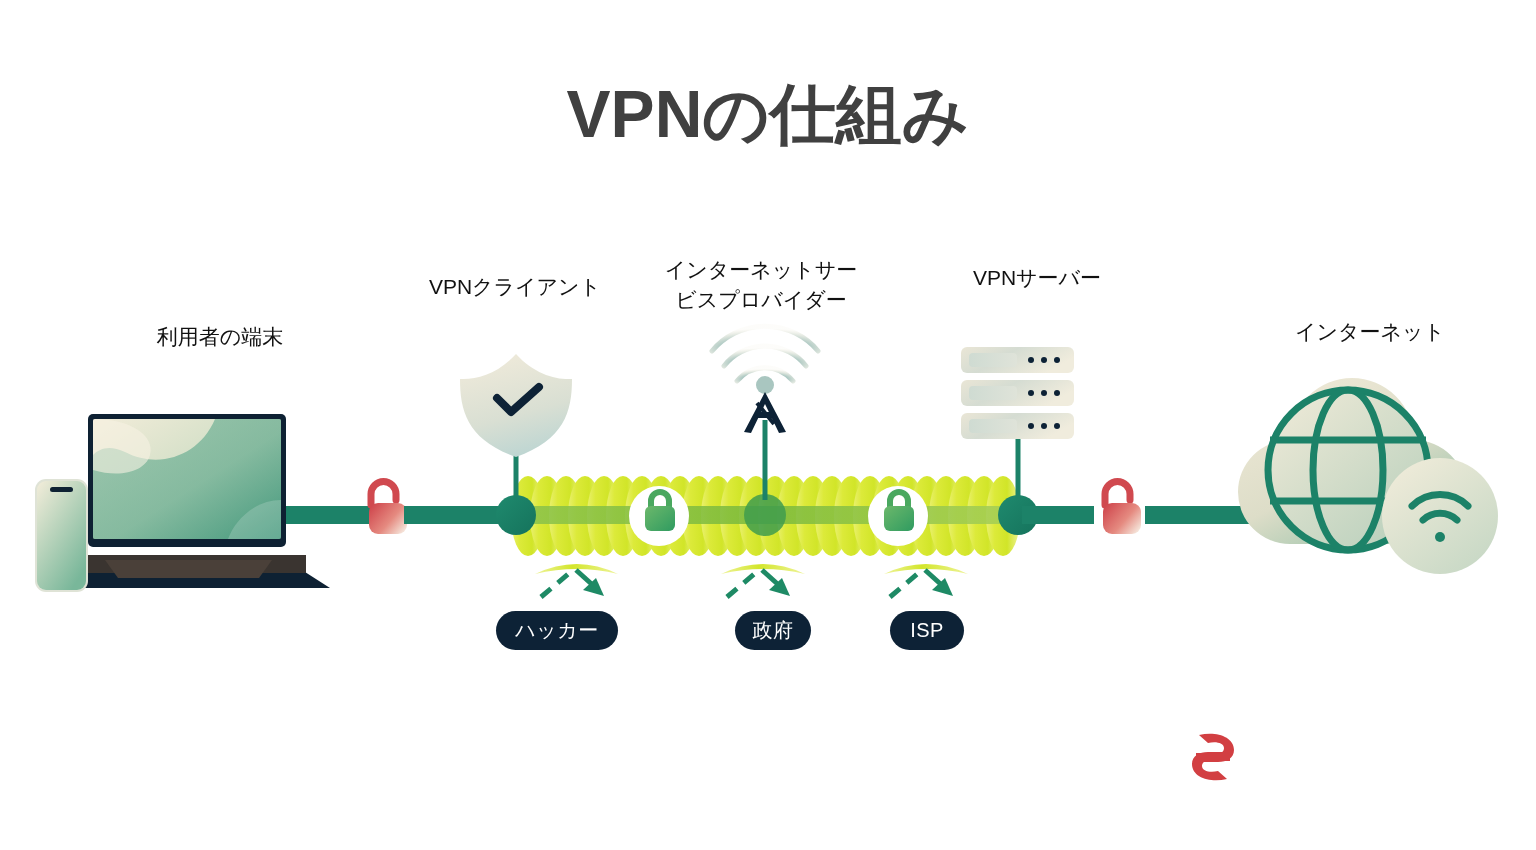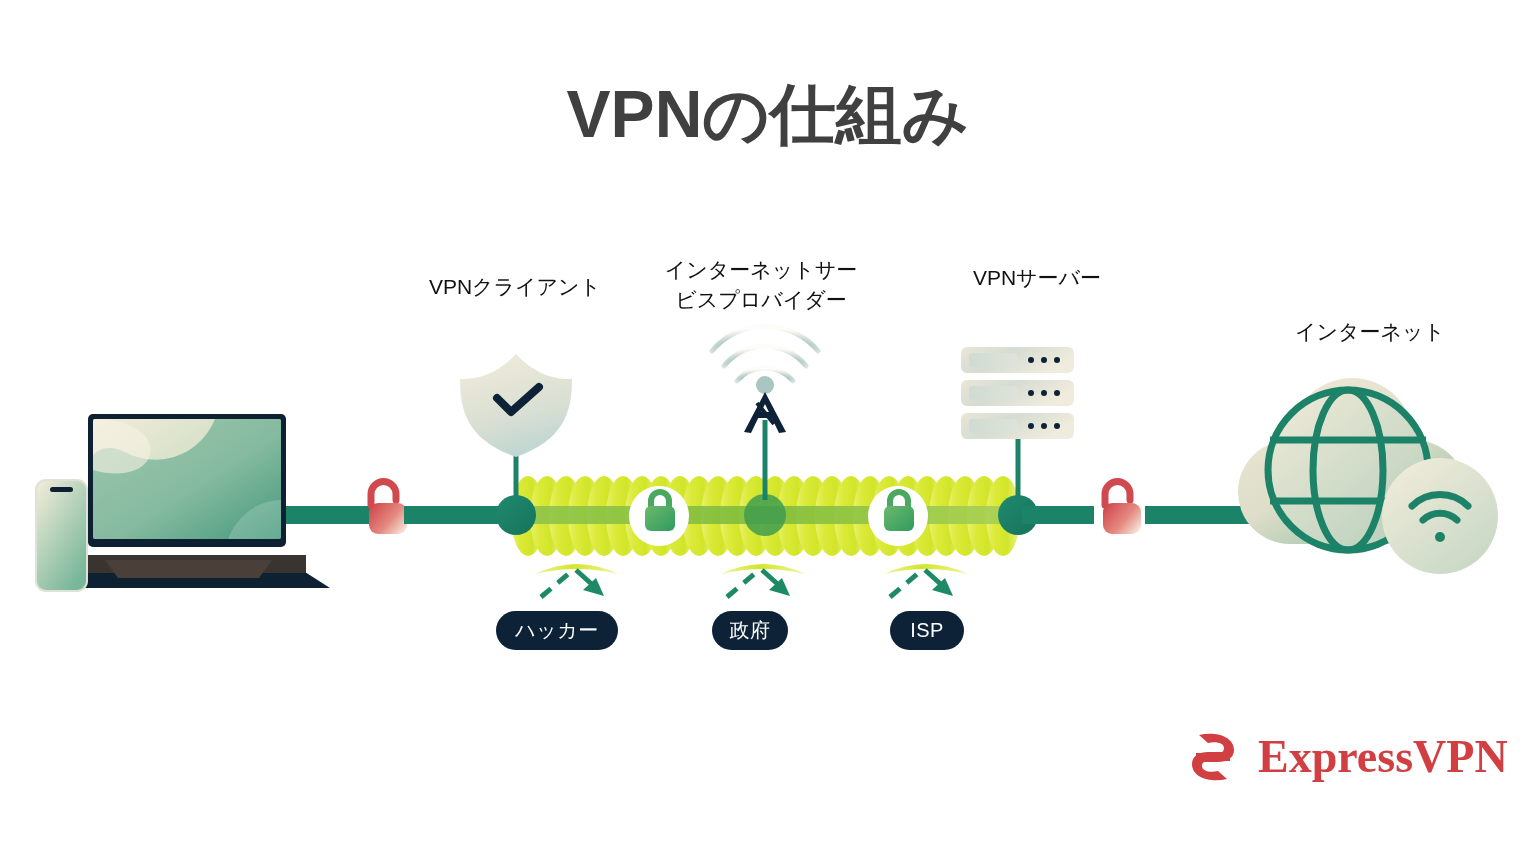--- a/index.html
+++ b/index.html
@@ -54,21 +54,21 @@
     border-radius: 20px;
     background: #0d2236;
     color: #ffffff;
     font-size: 20px;
     display: flex;
     align-items: center;
     justify-content: center;
     letter-spacing: 0.5px;
   }
   #pill-hacker { left: 496px; top: 611px; width: 122px; justify-content: center; }
-  #pill-gov    { left: 712px; top: 611px; width: 76px;  }
+  #pill-gov    { left: 735px; top: 611px; width: 76px;  }
   #pill-isp    { left: 890px; top: 611px; width: 74px;  }
 
   .logo-wrap {
     position: absolute;
     left: 1182px;
     top: 726px;
     display: flex;
     align-items: center;
     gap: 14px;
   }
@@ -346,20 +346,21 @@
         <path d="M925 570 L945 588"></path>
       </g>
       <g fill="#1e8a65">
         <path d="M604 596 L583 590 L596 578 Z"></path>
         <path d="M790 596 L769 590 L782 578 Z"></path>
         <path d="M953 596 L932 590 L945 578 Z"></path>
       </g>
     </g>
   </svg>
 
+  <div class="node-label" id="label-user">利用者の端末</div>
   <div class="node-label" id="label-vpnclient">VPNクライアント</div>
   <div class="node-label" id="label-isp">インターネットサー
 ビスプロバイダー</div>
   <div class="node-label" id="label-internet">インターネット</div>
   <div class="node-label" id="label-vpnserver">VPNサーバー</div>
 
   <div class="pill" id="pill-hacker">
     <span>ハッカー</span>
   </div>
   <div class="pill" id="pill-gov">
@@ -367,16 +368,15 @@
   </div>
   <div class="pill" id="pill-isp">
     <span>ISP</span>
   </div>
 
   <div class="logo-wrap">
     <svg width="62" height="62" viewBox="0 0 62 62">
       <path d="M17 9 C33 5 52 10 52 24 C52 32 45 36 36 36 L14 36 L14 27 L36 27 C40 27 42 25 42 22 C42 17 34 15 26 17 Z" fill="#d23f42"></path>
       <path d="M45 53 C29 57 10 52 10 38 C10 30 17 26 26 26 L48 26 L48 35 L26 35 C22 35 20 37 20 40 C20 45 28 47 36 45 Z" fill="#d23f42"></path>
     </svg>
-    <div class="logo-text">ExpressVPN</div>
   </div>
 
 </div>
 
 </body></html>

